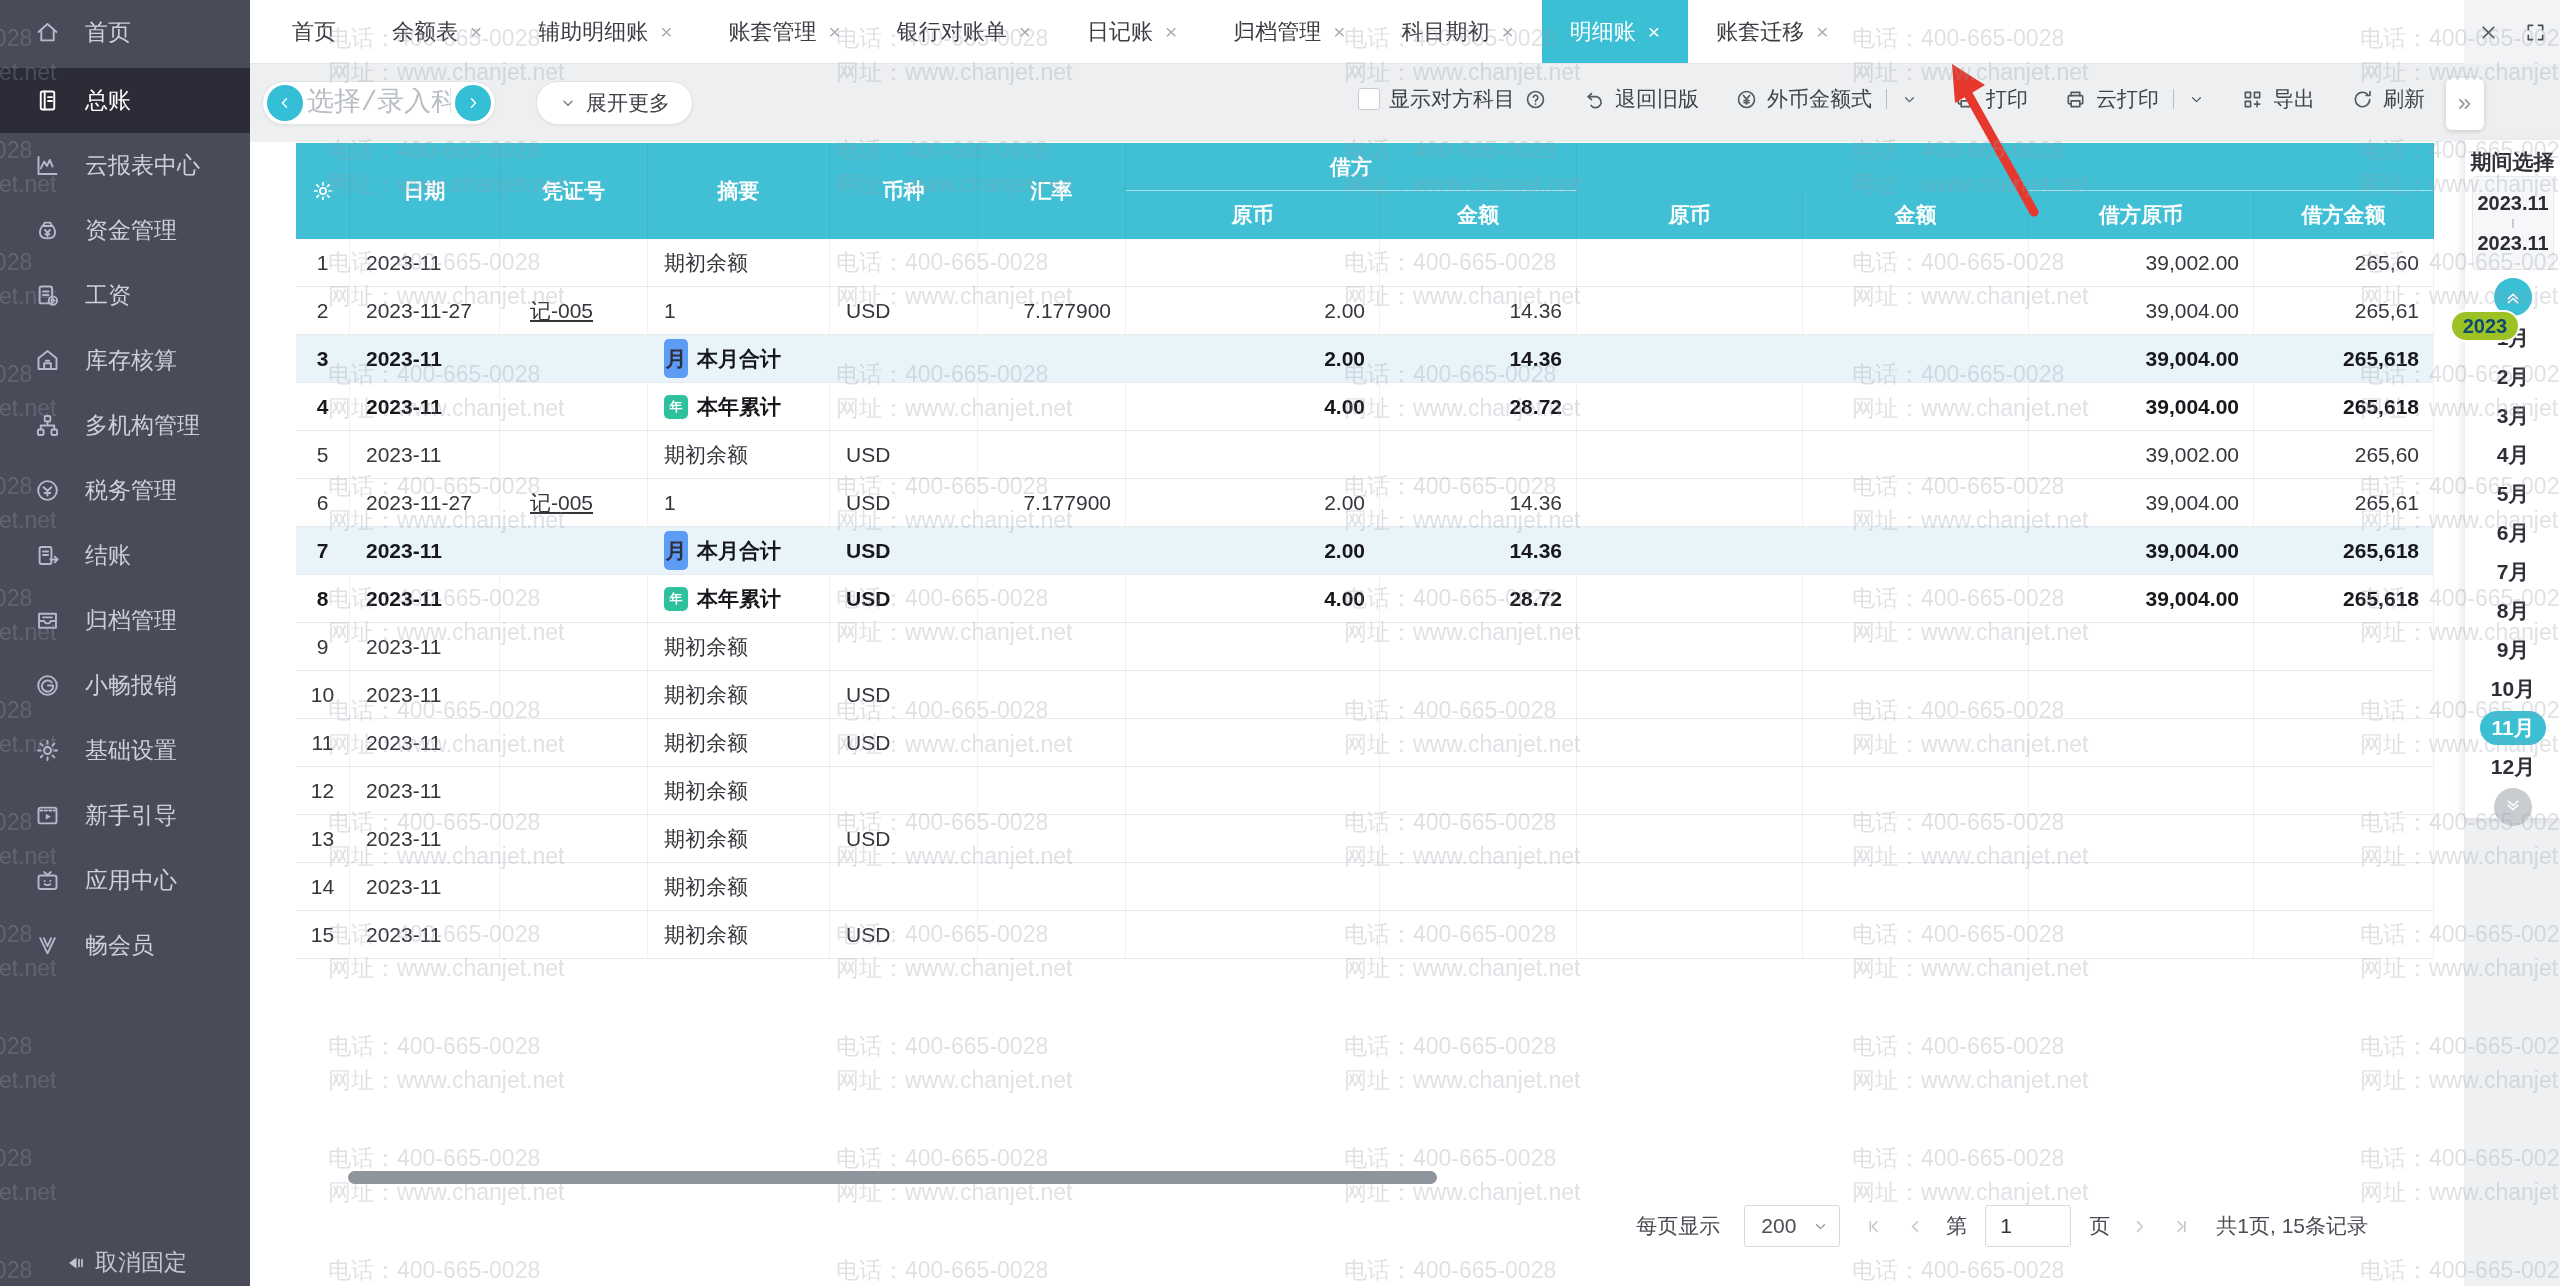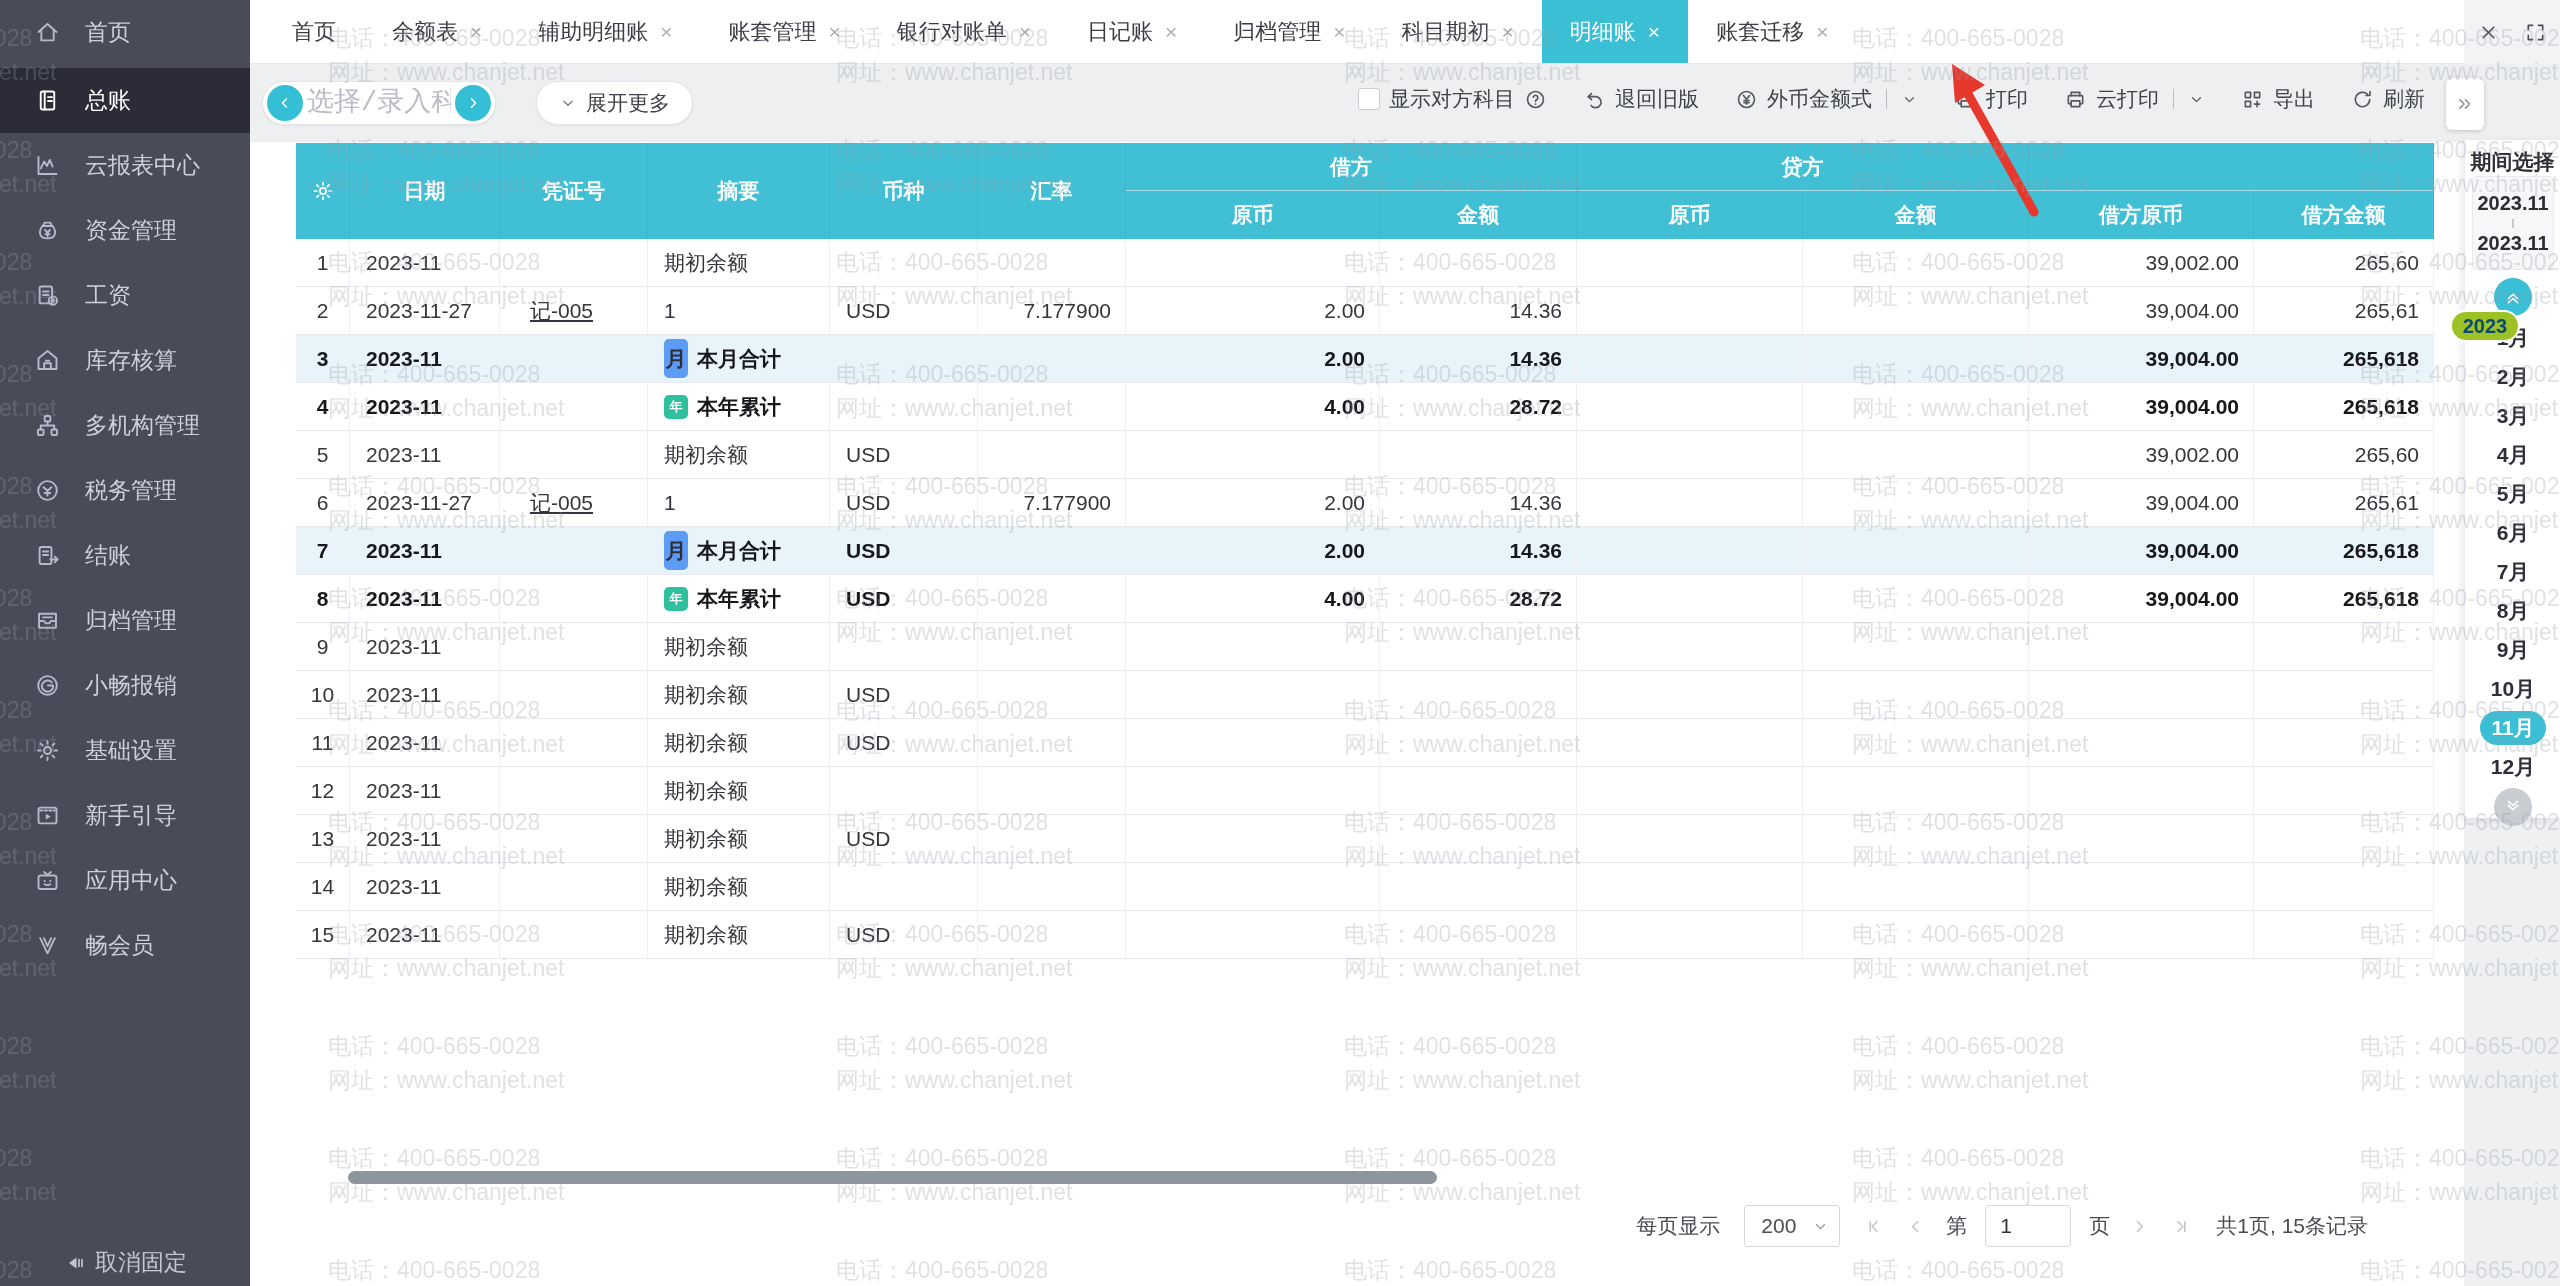--- a/index.html
+++ b/index.html
@@ -463,21 +463,20 @@
               <path d="M12 3.5v2.4M12 18.1v2.4M3.5 12h2.4M18.1 12h2.4M5.9 5.9l1.7 1.7M16.4 16.4l1.7 1.7M18.1 5.9l-1.7 1.7M7.6 16.4l-1.7 1.7"></path>
             </svg>
           </span>
         </div>
         <div class="tall">日期</div>
         <div class="tall">凭证号</div>
         <div class="tall">摘要</div>
         <div class="tall">币种</div>
         <div class="tall">汇率</div>
         <div class="grp" style="grid-column: 7 / 9;">借方</div>
-        <div class="grp" style="grid-column: 9 / 11;">贷方</div>
         <div class="grp" style="grid-column: 11 / 13;"></div>
         <div style="grid-area: 2 / 7 / auto / 8;">原币</div>
         <div style="grid-area: 2 / 8 / auto / 9;">金额</div>
         <div style="grid-area: 2 / 9 / auto / 10;">原币</div>
         <div style="grid-area: 2 / 10 / auto / 11;">金额</div>
         <div style="grid-area: 2 / 11 / auto / 12;">借方原币</div>
         <div style="grid-area: 2 / 12 / auto / 13;">借方金额</div>
       </div>
       <div class="trow tgrid">
         <div class="cc">1</div>

